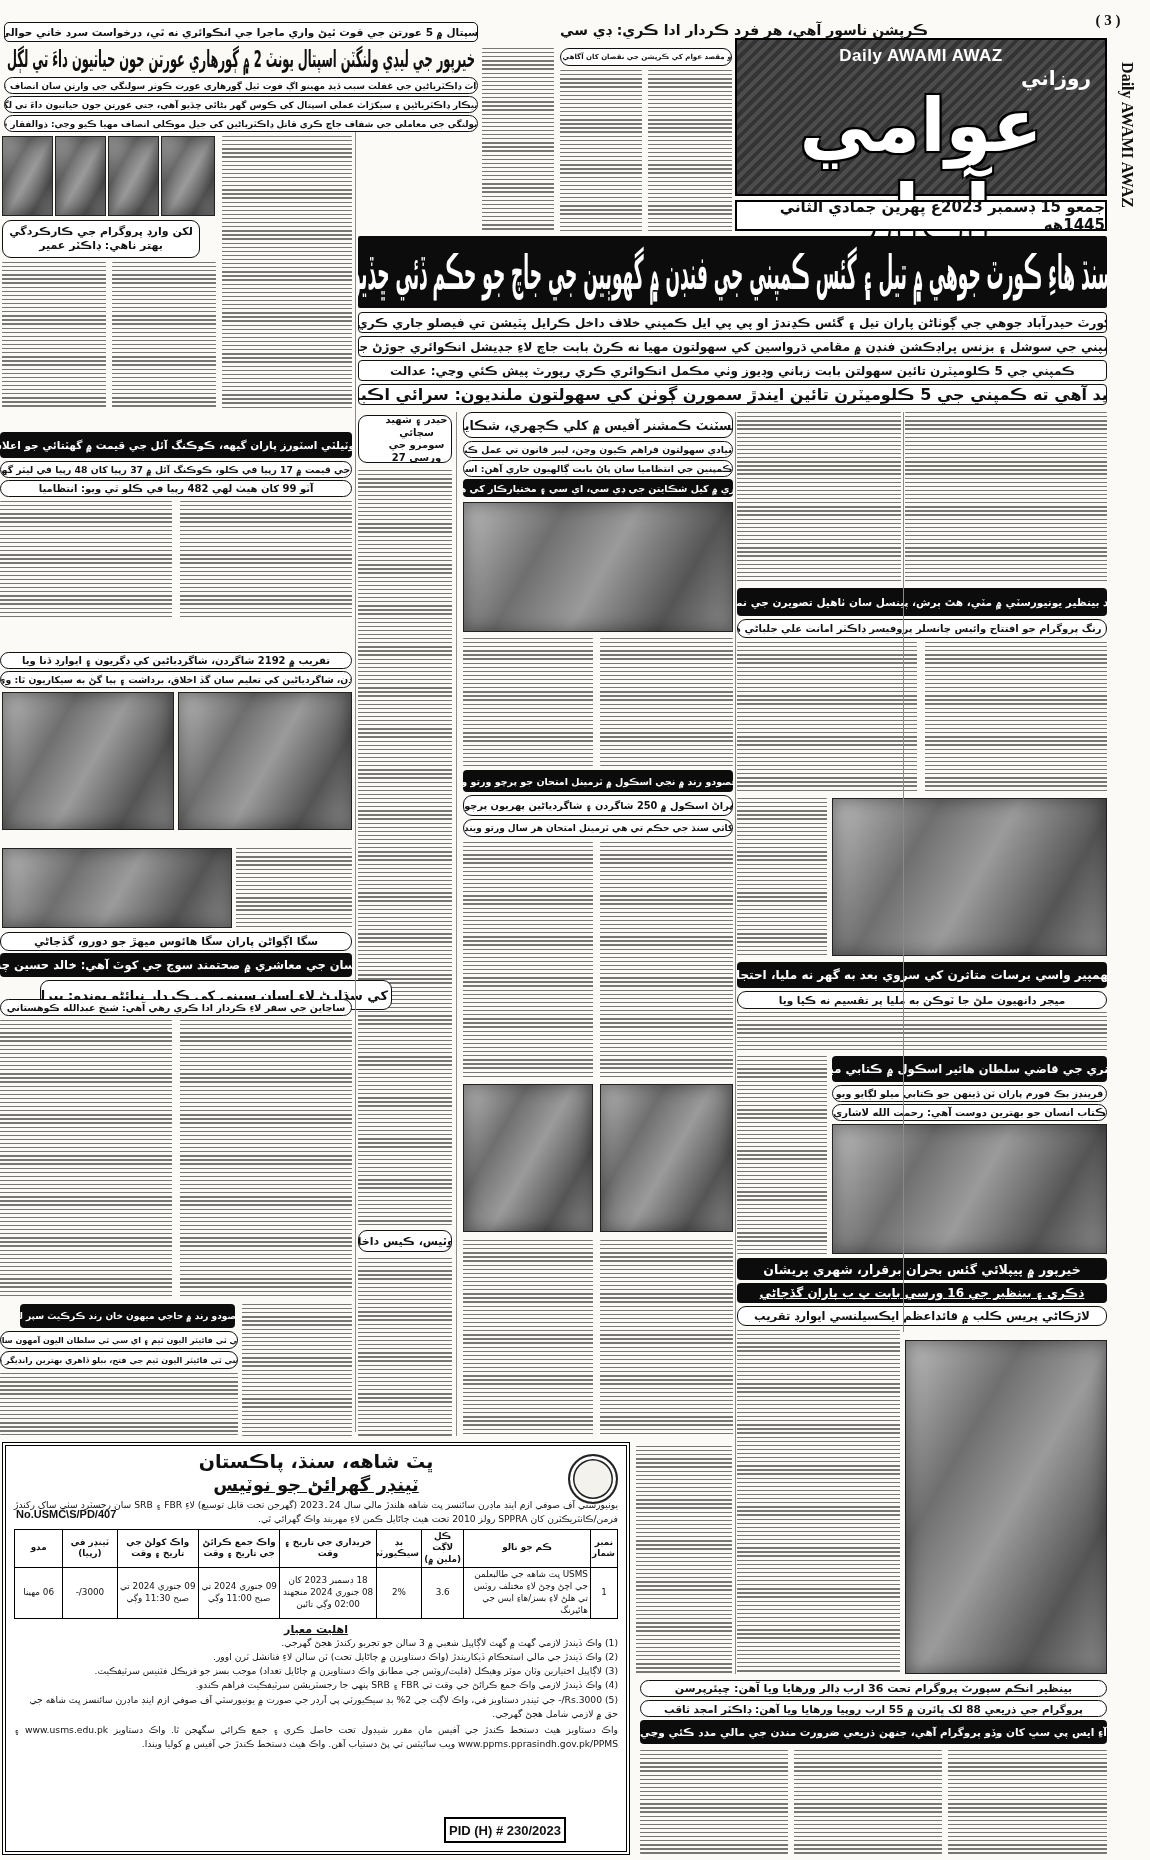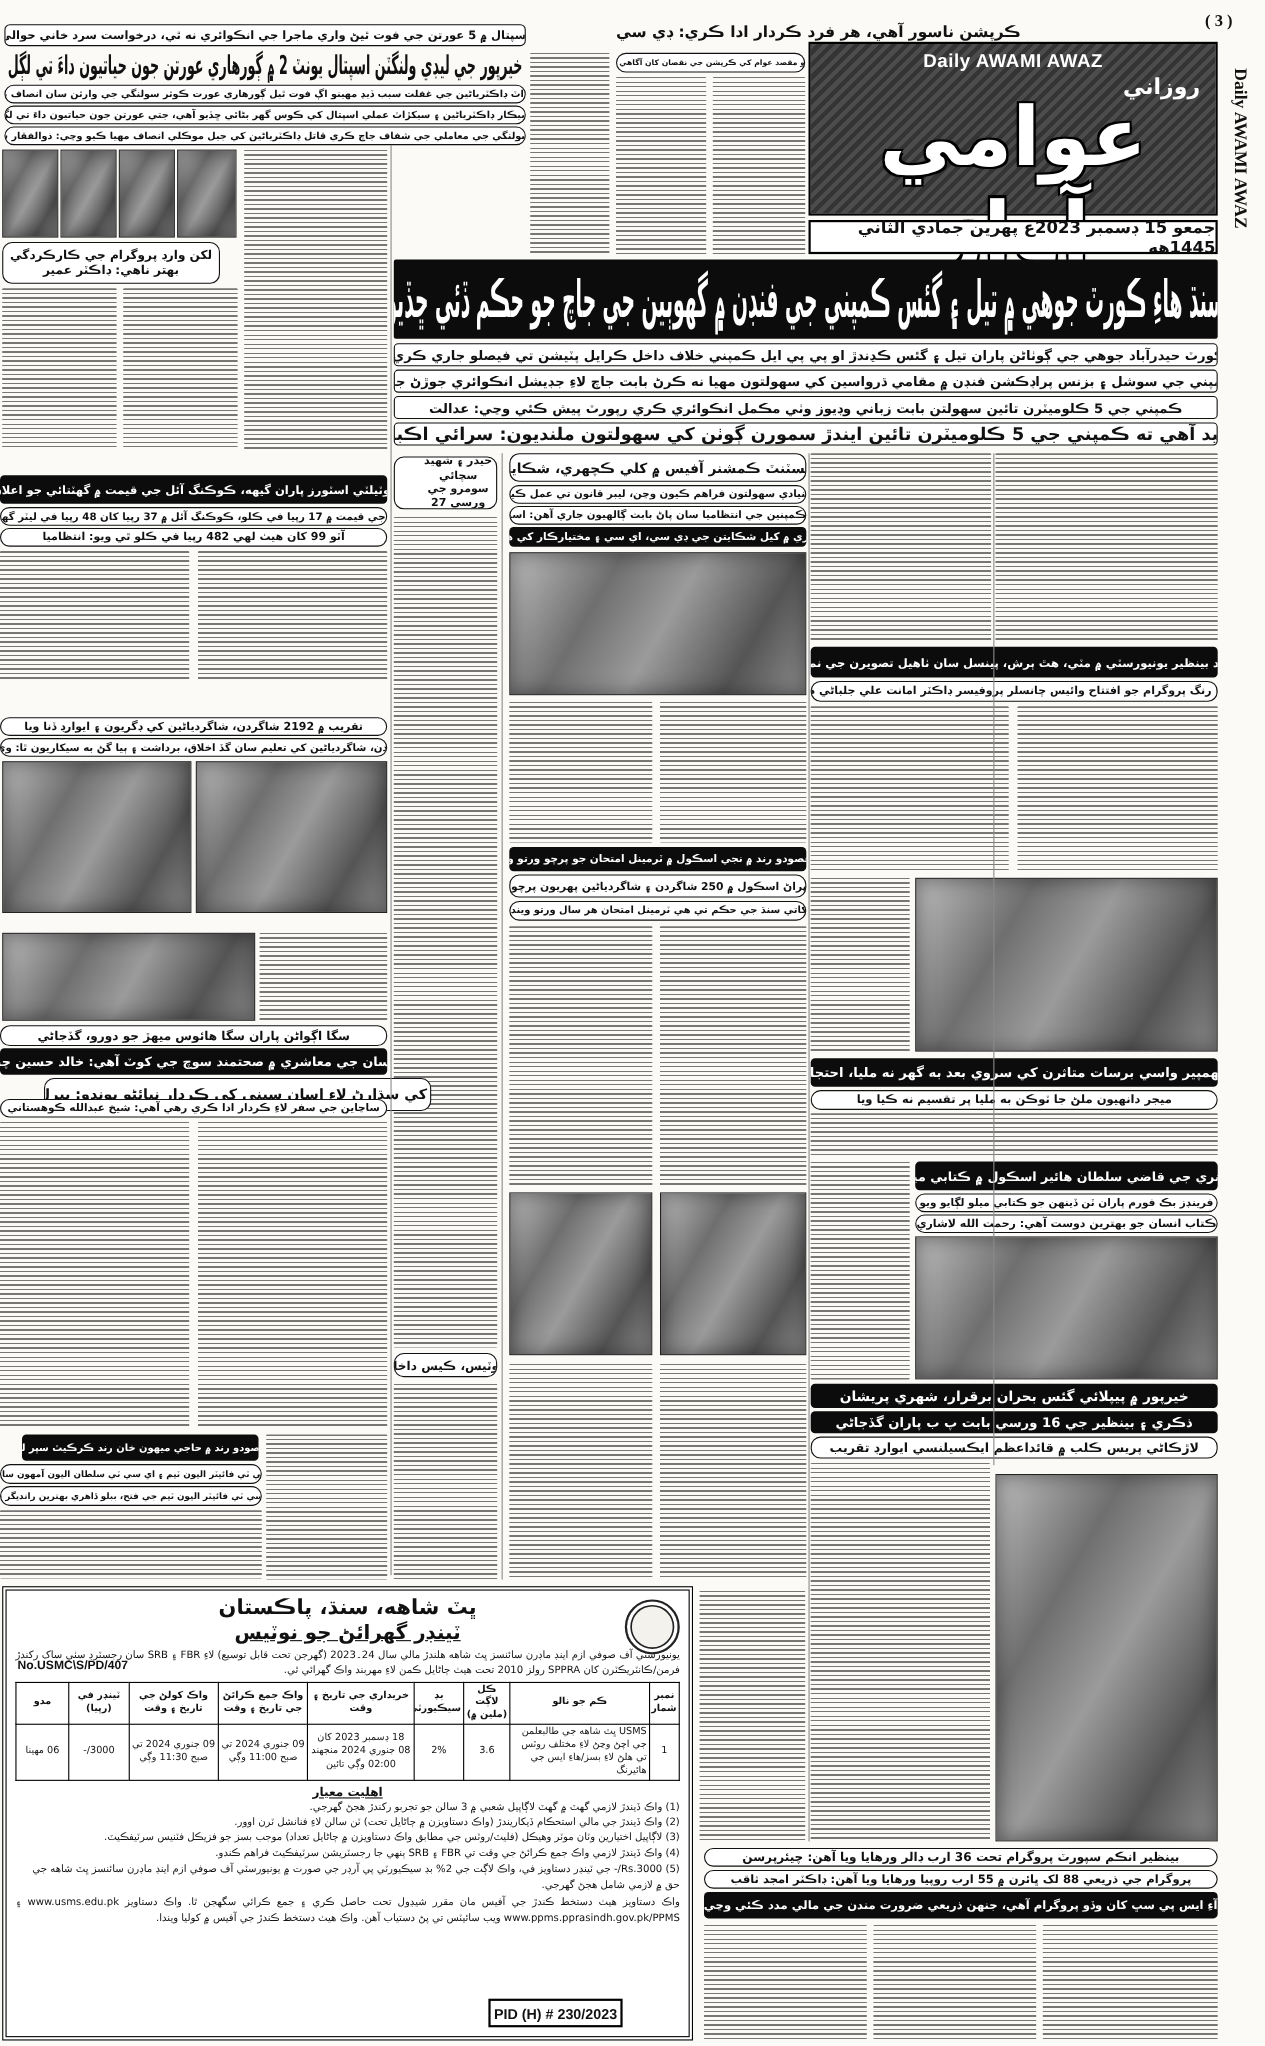--- a/index.html
+++ b/index.html
@@ -149,21 +149,21 @@
   <div class="abs tf" style="left:737px;top:798px;width:90px;height:158px;"></div>
   <div class="abs bar" style="left:737px;top:962px;width:370px;height:26px;font-size:12px;">جهمپير واسي برسات متاثرن کي سروي بعد به گهر نه مليا، احتجاج</div>
   <div class="abs box" style="left:737px;top:991px;width:370px;height:18px;font-size:10.5px;">ميجر دانهيون ملڻ جا ٽوڪن به مليا پر تقسيم نه ڪيا ويا</div>
   <div class="abs tf" style="left:737px;top:1012px;width:370px;height:40px;"></div>
   <div class="abs bar" style="left:832px;top:1056px;width:275px;height:26px;font-size:11.5px;">ڪنري جي قاضي سلطان هائير اسڪول ۾ ڪتابي ميلو</div>
   <div class="abs box" style="left:832px;top:1085px;width:275px;height:17px;font-size:9.5px;">فرينڊز بڪ فورم پاران ٽن ڏينهن جو ڪتابي ميلو لڳايو ويو</div>
   <div class="abs box" style="left:832px;top:1104px;width:275px;height:17px;font-size:10px;">ڪتاب انسان جو بهترين دوست آهي: رحمت الله لاشاري</div>
   <div class="abs ph" style="left:832px;top:1124px;width:275px;height:130px;"></div>
   <div class="abs tf" style="left:737px;top:1056px;width:90px;height:198px;"></div>
   <div class="abs bar" style="left:737px;top:1258px;width:370px;height:22px;font-size:12.5px;">خيرپور ۾ پيپلائي گئس بحران برقرار، شهري پريشان</div>
-  <div class="abs bar" style="left:737px;top:1283px;width:370px;height:20px;font-size:12px;">ذڪري ۽ بينظير جي 16 ورسي بابت پ ب پاران گڏجاڻي</div>
+  <div class="abs bar" style="left:737px;top:1283px;width:370px;height:20px;font-size:12px;text-decoration:underline;">ذڪري ۽ بينظير جي 16 ورسي بابت پ ب پاران گڏجاڻي</div>
   <div class="abs box" style="left:737px;top:1306px;width:370px;height:20px;font-size:11.5px;">لاڙڪاڻي پريس ڪلب ۾ قائداعظم ايڪسيلنسي ايوارڊ تقريب</div>
   <div class="abs tf" style="left:737px;top:1330px;width:163px;height:344px;"></div>
   <div class="abs ph" style="left:905px;top:1340px;width:202px;height:334px;"></div>
 
   <div class="abs box" style="left:640px;top:1680px;width:467px;height:17px;font-size:11px;">بينظير انڪم سپورٽ پروگرام تحت 36 ارب ڊالر ورهايا ويا آهن: چيئرپرسن</div>
   <div class="abs box" style="left:640px;top:1700px;width:467px;height:17px;font-size:10.5px;">پروگرام جي ذريعي 88 لک ڀائرن ۾ 55 ارب روپيا ورهايا ويا آهن: ڊاڪٽر امجد ثاقب</div>
   <div class="abs bar" style="left:640px;top:1720px;width:467px;height:24px;font-size:10.5px;">بي آءِ ايس پي سڀ کان وڏو پروگرام آهي، جنهن ذريعي ضرورت مندن جي مالي مدد ڪئي وڃي ٿي</div>
   <div class="abs tf" style="left:640px;top:1750px;width:148px;height:104px;"></div>
   <div class="abs tf" style="left:794px;top:1750px;width:148px;height:104px;"></div>
   <div class="abs tf" style="left:948px;top:1750px;width:159px;height:104px;"></div>

